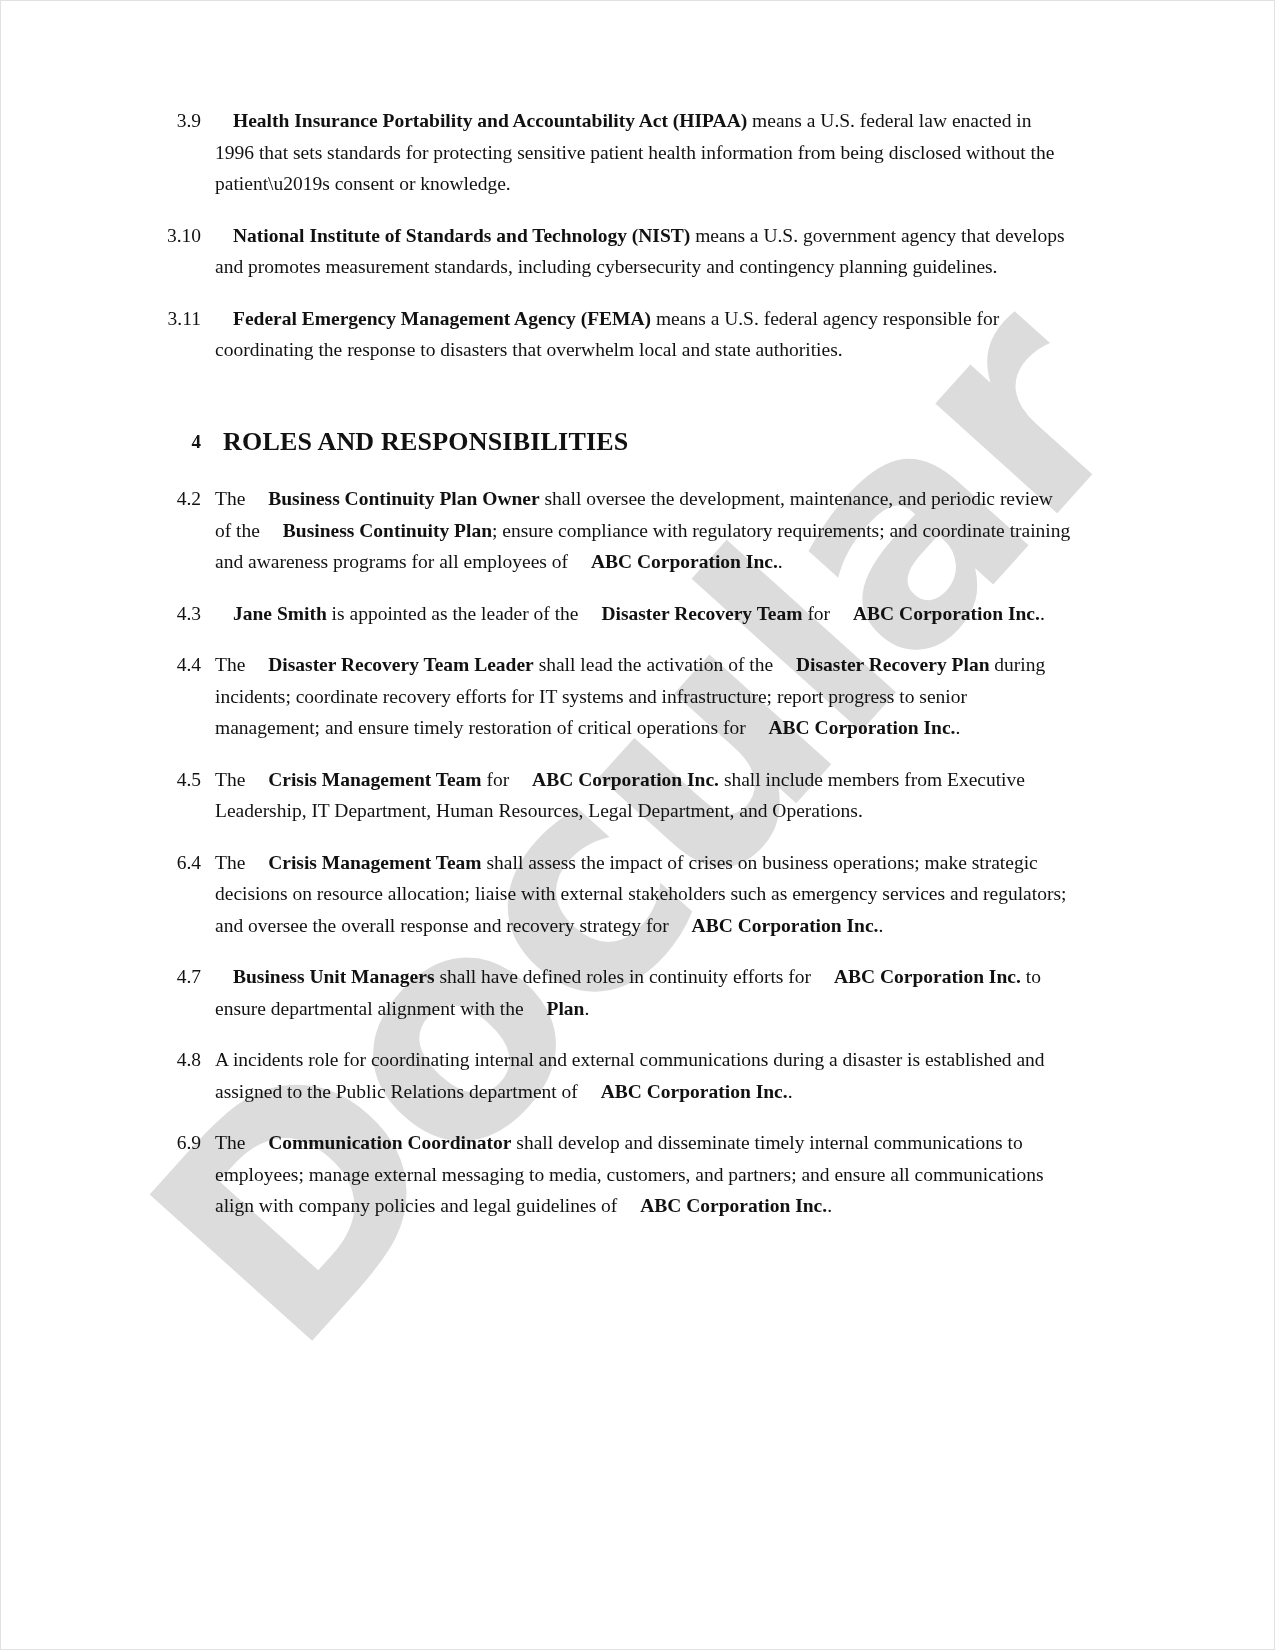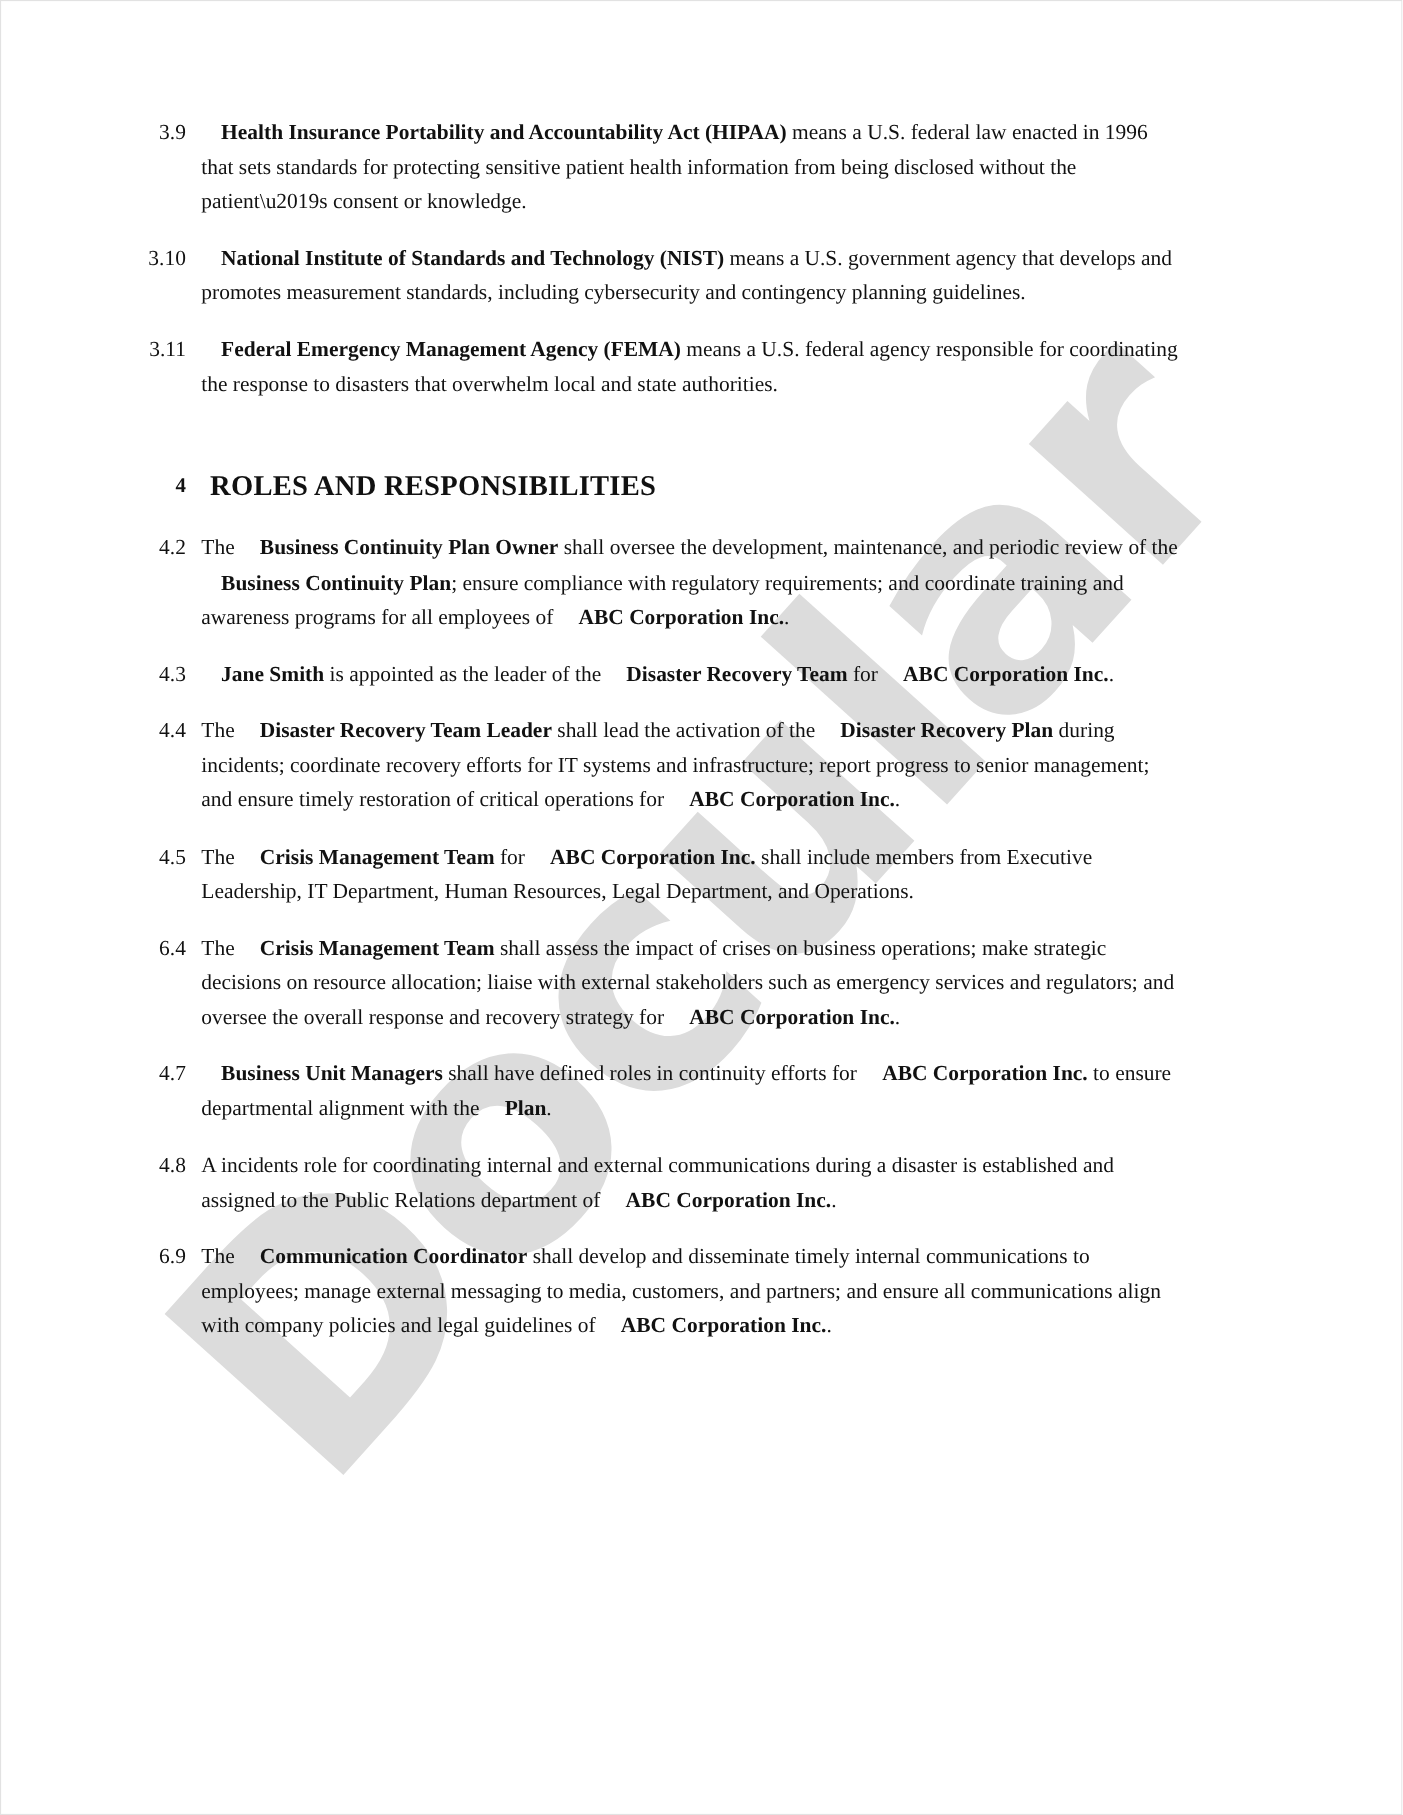--- a/index.html
+++ b/index.html
@@ -59,20 +59,21 @@
 
   .clause-num {
     flex: 0 0 56px;
     width: 56px;
     text-align: right;
     padding-right: 14px;
     box-sizing: border-box;
     font-size: 19.5px;
     line-height: 31.5px;
     white-space: nowrap;
+    margin-left: 32px;
   }
 
   .clause-body {
     flex: 1 1 auto;
     font-size: 19.5px;
     line-height: 31.5px;
     text-align: left;
   }
 
   .clause-body b { font-weight: 700; margin-left: 18px; }

